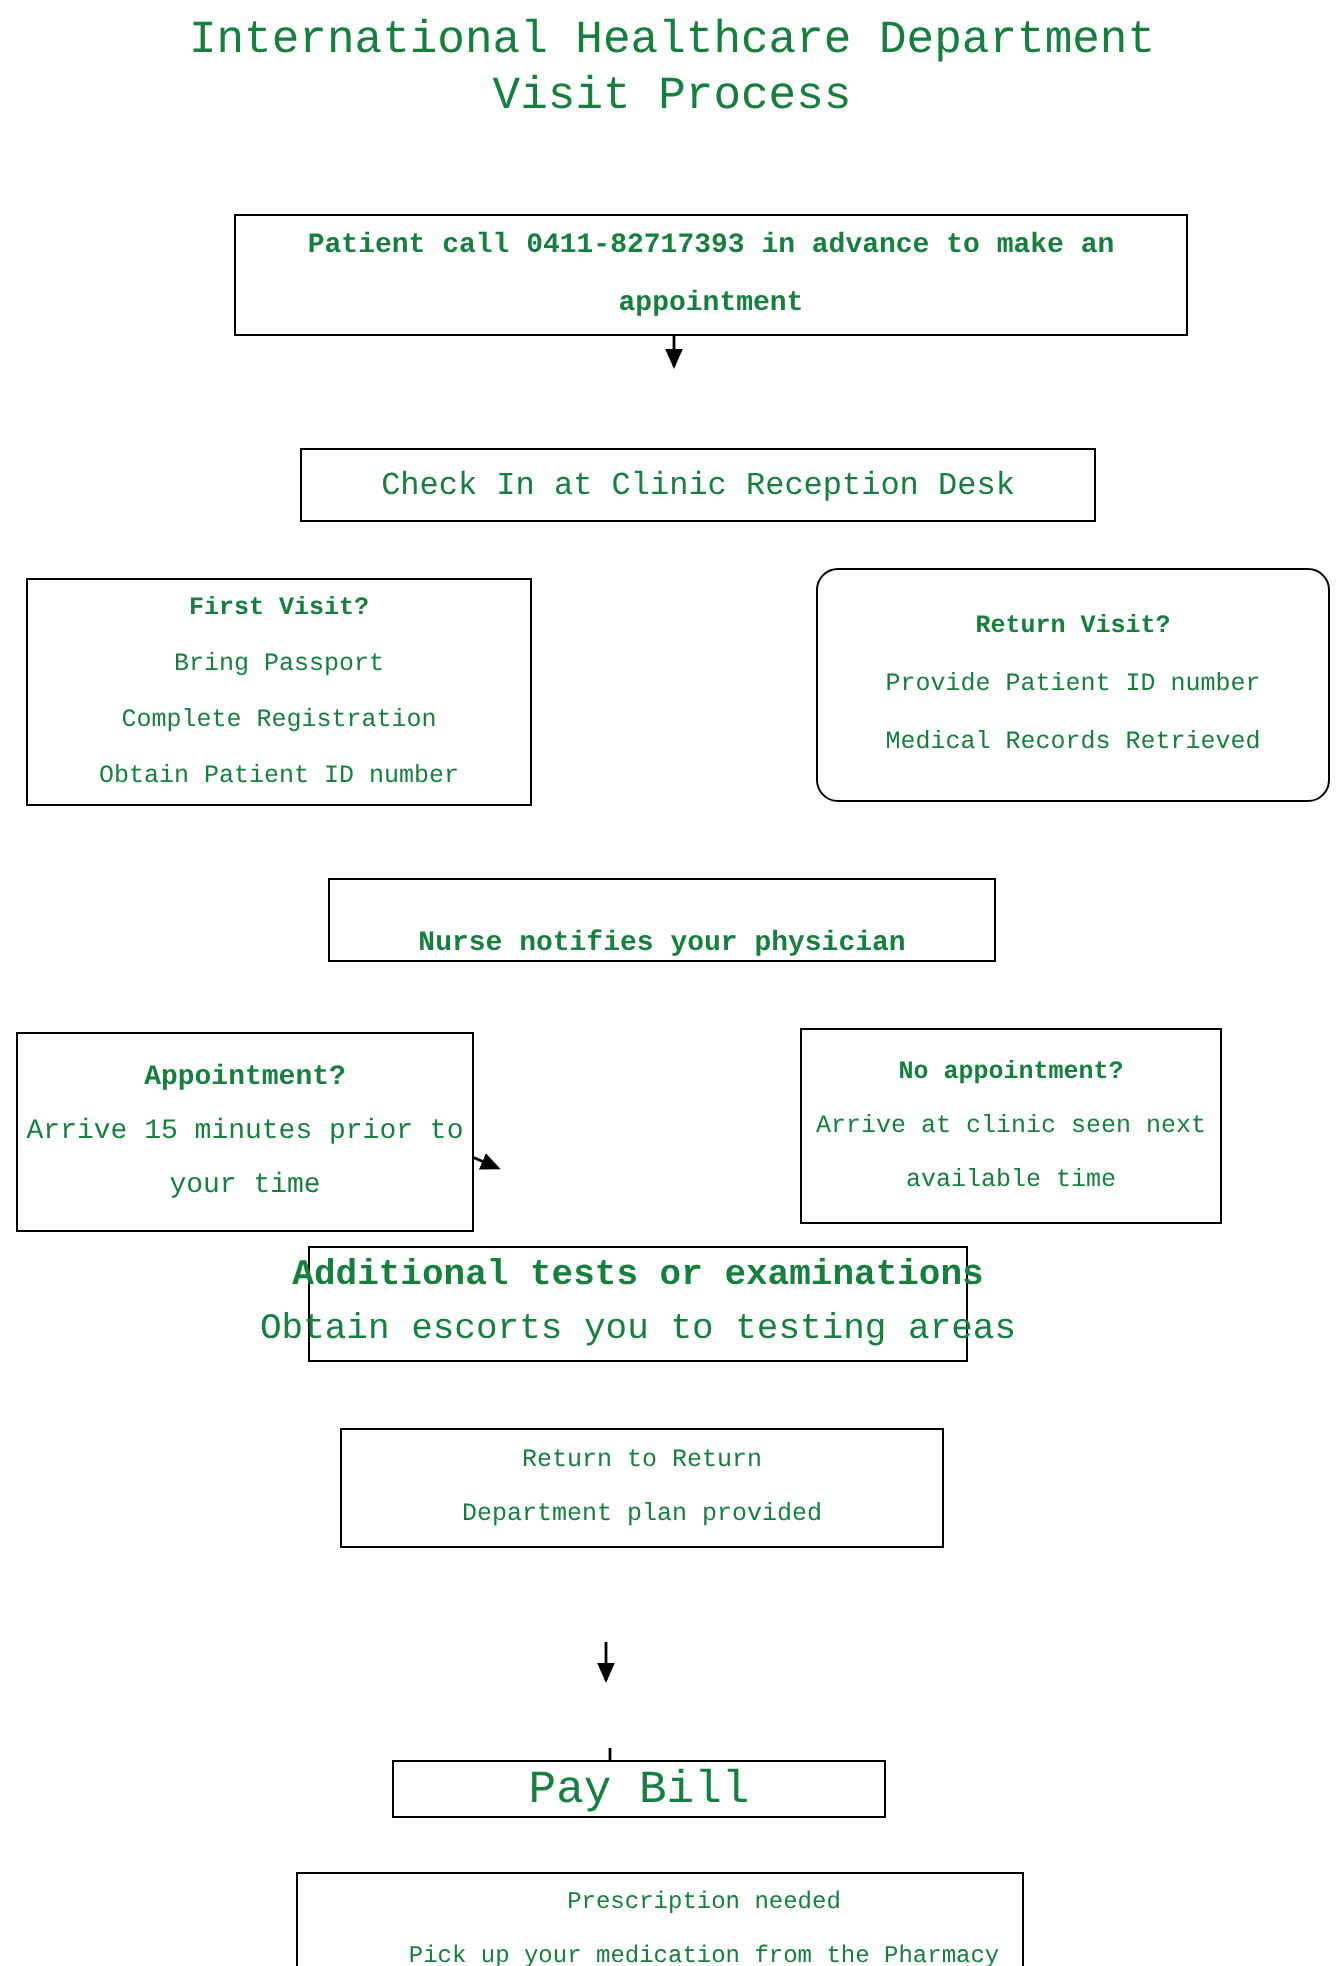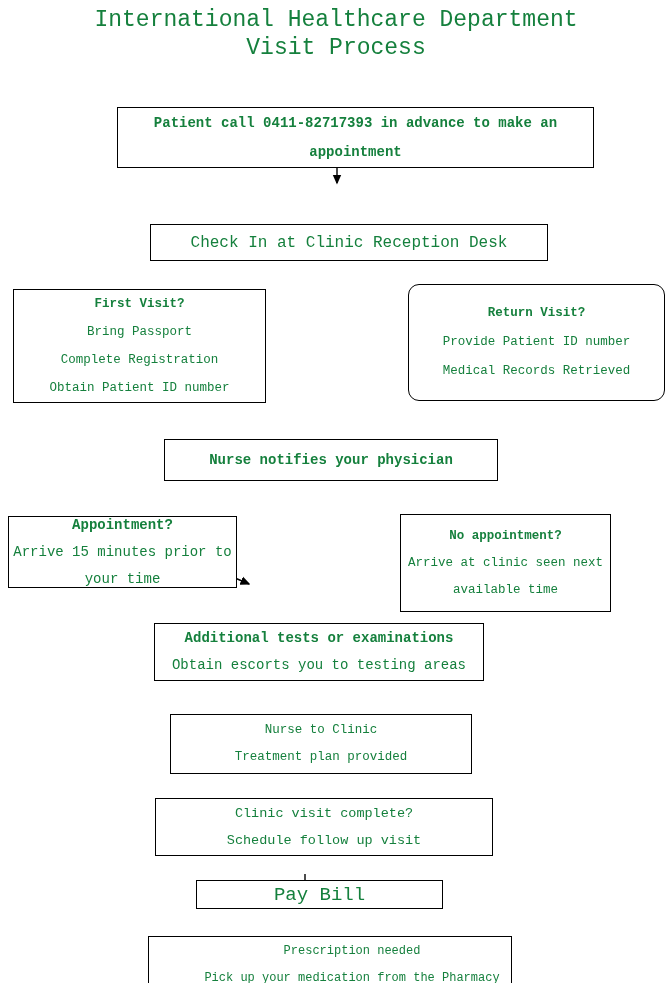--- a/index.html
+++ b/index.html
@@ -56,43 +56,43 @@
   #node-check-in            { left:150px; top:188px; width:398px; height:37px;  font-size:16px; }
 
   #node-first-visit         { left:13px;  top:253px; width:253px; height:114px; }
   #node-first-visit .title  { font-size:15px; line-height:28px; }
   #node-first-visit .line   { font-size:12.5px; line-height:28px; }
 
   #node-return-visit        { left:408px; top:248px; width:257px; height:117px;border-radius:11px; }
   #node-return-visit .title { font-size:16px; line-height:29px; }
   #node-return-visit .line  { font-size:12.5px; line-height:29px; }
 
-  #node-nurse-notifies      { left:164px; top:403px; width:334px; height:42px;  font-size:14px; }
+  #node-nurse-notifies      { left:164px; top:403px; width:334px; height:42px;  font-size:14px;justify-content:flex-end; }
 
-  #node-appointment         { left:8px;   top:480px; width:229px; height:72px; }
+  #node-appointment         { left:8px;   top:480px; width:229px; height:100px; }
   #node-appointment .title  { font-size:14px; line-height:27px; }
   #node-appointment .line   { font-size:14px; line-height:27px; }
 
   #node-no-appointment        { left:400px; top:478px; width:211px; height:98px; }
   #node-no-appointment .title { font-size:13px; line-height:27px; }
   #node-no-appointment .line  { font-size:12.5px; line-height:27px; }
 
   #node-additional-tests        { left:154px; top:587px; width:330px; height:58px; }
   #node-additional-tests .title { font-size:13px; line-height:27px; }
-  #node-additional-tests .line  { font-size:14px; line-height:27px; }
+  #node-additional-tests .line  { font-size:18px; line-height:27px; }
 
   #node-return-clinic        { left:170px; top:678px; width:302px; height:60px; }
   #node-return-clinic .title { font-size:16px; font-weight:normal; line-height:28px; }
   #node-return-clinic .line  { font-size:12.5px; line-height:27px; }
 
   #node-visit-complete        { left:155px; top:762px; width:338px; height:58px; }
   #node-visit-complete .title { font-size:16px; font-weight:normal; line-height:28px; }
   #node-visit-complete .line  { font-size:13.5px; line-height:27px; }
 
-  #node-pay-bill            { left:196px; top:844px; width:247px; height:29px; font-size:19px; }
+  #node-pay-bill            { left:196px; top:844px; width:247px; height:29px; font-size:23px; }
 
   #node-prescription        { left:148px; top:900px; width:364px; height:57px;padding-left:44px; }
   #node-prescription .title { font-size:17px; font-weight:normal; line-height:28px; }
   #node-prescription .line  { font-size:12px;  line-height:27px; }
 </style>
 </head>
 <body>
 
 <div class="canvas">
 
@@ -159,28 +159,24 @@
     <div class="line">Arrive at clinic seen next</div>
     <div class="line">available time</div>
   </div>
 
   <div class="node" id="node-additional-tests">
     <div class="line title bold">Additional tests or examinations</div>
     <div class="line">Obtain escorts you to testing areas</div>
   </div>
 
   <div class="node" id="node-return-clinic">
-    <div class="line title">Nurse to Clinic</div>
-    <div class="line">Treatment plan provided</div>
+    <div class="line title">Return to Return</div>
+    <div class="line">Department plan provided</div>
   </div>
 
-  <div class="node" id="node-visit-complete">
-    <div class="line title">Clinic visit complete?</div>
-    <div class="line">Schedule follow up visit</div>
-  </div>
 
   <div class="node" id="node-pay-bill">
     <div class="line">Pay Bill</div>
   </div>
 
   <div class="node" id="node-prescription">
     <div class="line title">Prescription needed</div>
     <div class="line">Pick up your medication from the Pharmacy</div>
   </div>
 

